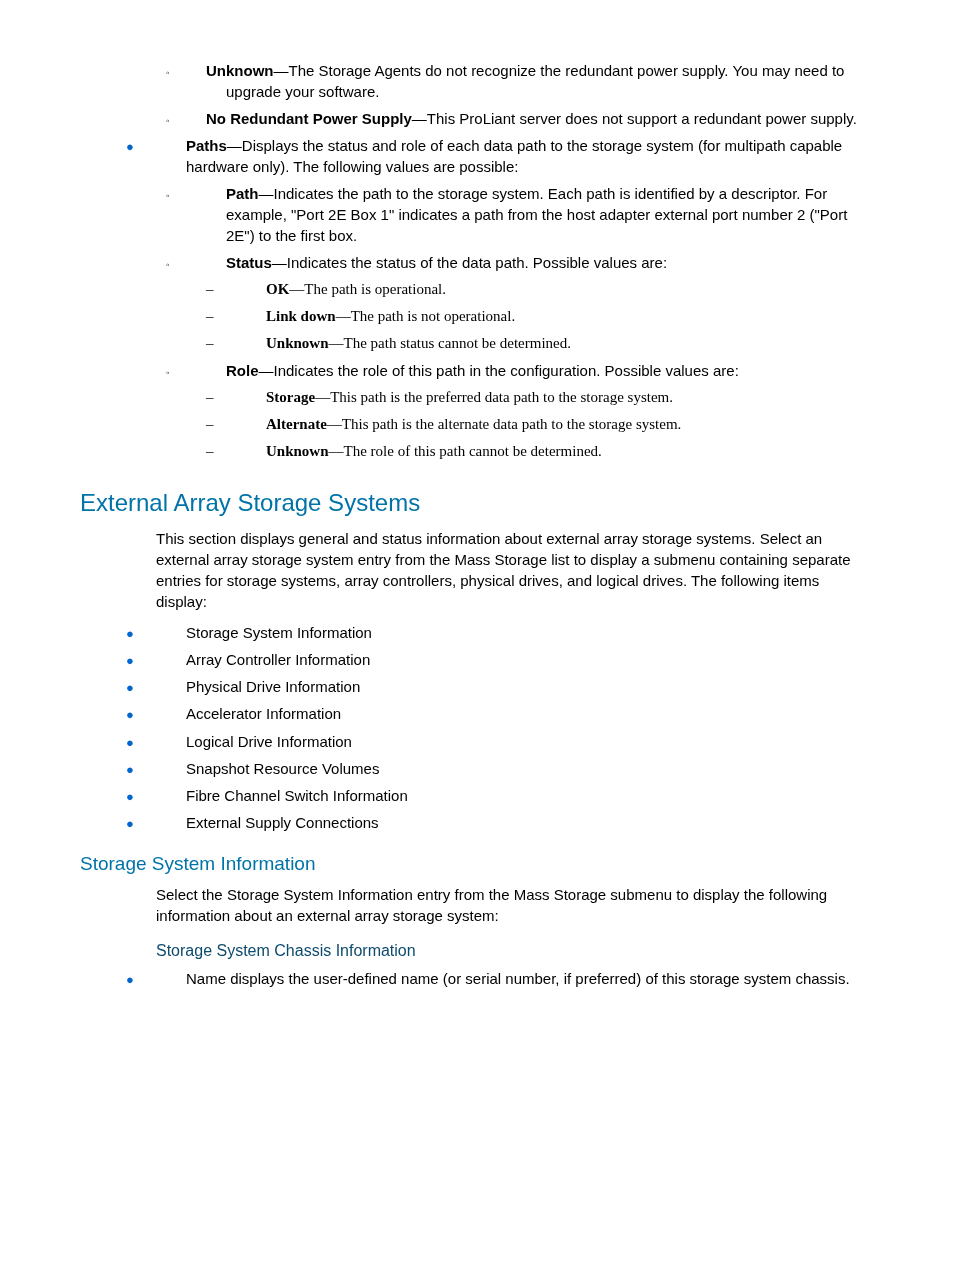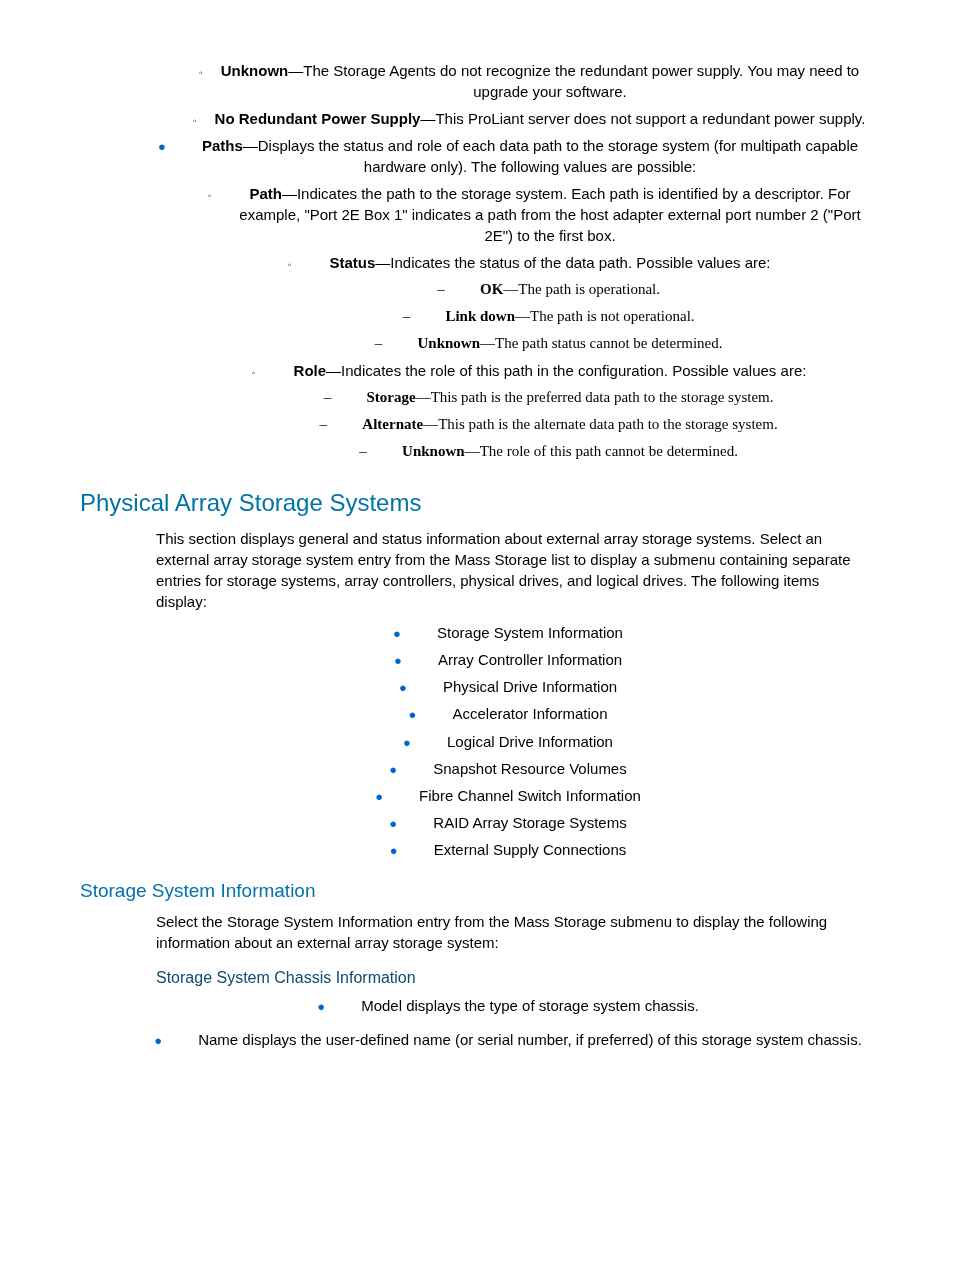--- a/index.html
+++ b/index.html
@@ -29,21 +29,20 @@
   }
   ul {
     list-style: none;
     padding: 0;
     margin: 0;
   }
   .lvl1 > li {
     padding-left: 106px;
     text-indent: -30px;
     margin-bottom: 6px;
-    text-align: center;
   }
   .lvl1 > li > .bullet-blue {
     margin-right: 20px;
   }
   .lvl2 {
     margin-top: 6px;
   }
   .lvl2 > li {
     padding-left: 40px;
     text-indent: -30px;
@@ -131,40 +130,38 @@
         <ul class="lvl3">
           <li><span class="bullet-dash">–</span><span class="bold">Storage</span><span>—This path is the preferred data path to the storage system.</span></li>
           <li><span class="bullet-dash">–</span><span class="bold">Alternate</span><span>—This path is the alternate data path to the storage system.</span></li>
           <li><span class="bullet-dash">–</span><span class="bold">Unknown</span><span>—The role of this path cannot be determined.</span></li>
         </ul>
       </li>
     </ul>
   </li>
 </ul>
 
-<h2 class="sec">Physical Array Storage Systems</h2>
+<h2 class="sec">External Array Storage Systems</h2>
 <p class="body">This section displays general and status information about external array storage systems. Select an external array storage system entry from the Mass Storage list to display a submenu containing separate entries for storage systems, array controllers, physical drives, and logical drives. The following items display:</p>
 
 <ul class="lvl1">
   <li><span class="bullet-blue">●</span><span>Storage System Information</span></li>
   <li><span class="bullet-blue">●</span><span>Array Controller Information</span></li>
   <li><span class="bullet-blue">●</span><span>Physical Drive Information</span></li>
   <li><span class="bullet-blue">●</span><span>Accelerator Information</span></li>
   <li><span class="bullet-blue">●</span><span>Logical Drive Information</span></li>
   <li><span class="bullet-blue">●</span><span>Snapshot Resource Volumes</span></li>
   <li><span class="bullet-blue">●</span><span>Fibre Channel Switch Information</span></li>
-  <li><span class="bullet-blue">●</span><span>RAID Array Storage Systems</span></li>
   <li><span class="bullet-blue">●</span><span>External Supply Connections</span></li>
 </ul>
 
 <h3 class="subsec">Storage System Information</h3>
 <p class="body">Select the Storage System Information entry from the Mass Storage submenu to display the following information about an external array storage system:</p>
 
 <h4 class="subsub">Storage System Chassis Information</h4>
 <ul class="lvl1">
-  <li style="margin-bottom:12px;"><span class="bullet-blue">●</span><span>Model displays the type of storage system chassis.</span></li>
   <li><span class="bullet-blue">●</span><span>Name displays the user-defined name (or serial number, if preferred) of this storage system chassis.</span></li>
 </ul>
 
 <div class="footer">
   <span>Storage agent</span>
   <span class="pg">61</span>
 </div>
 
 </body></html>

